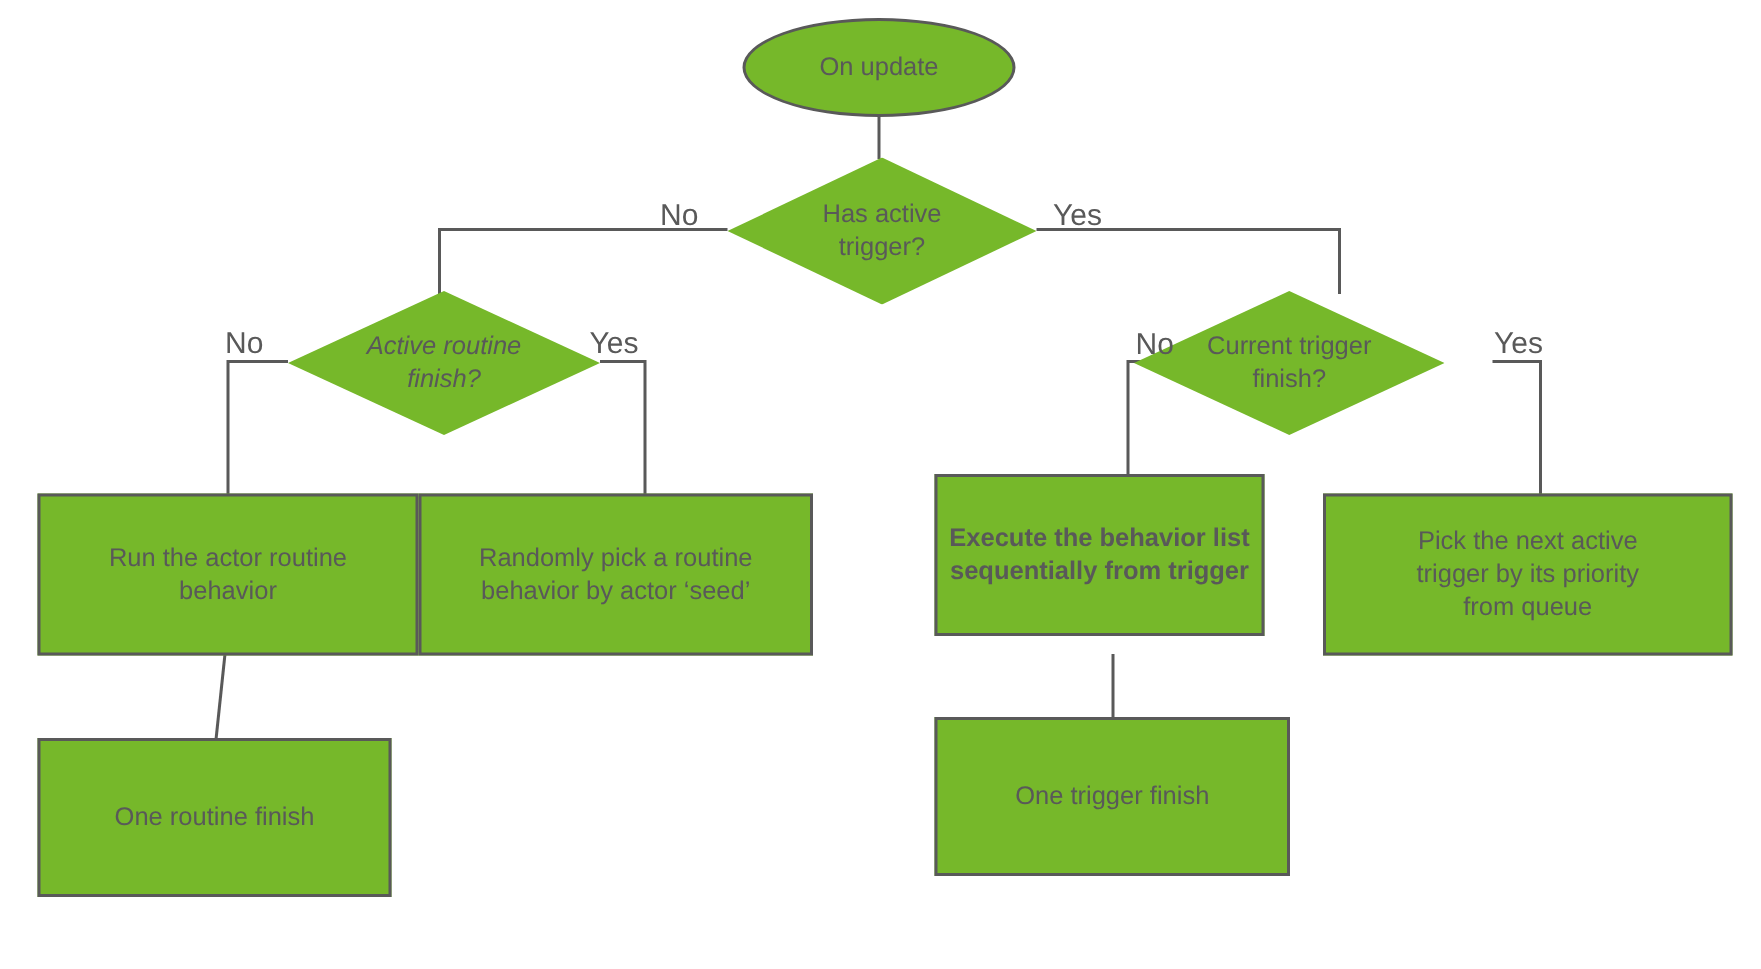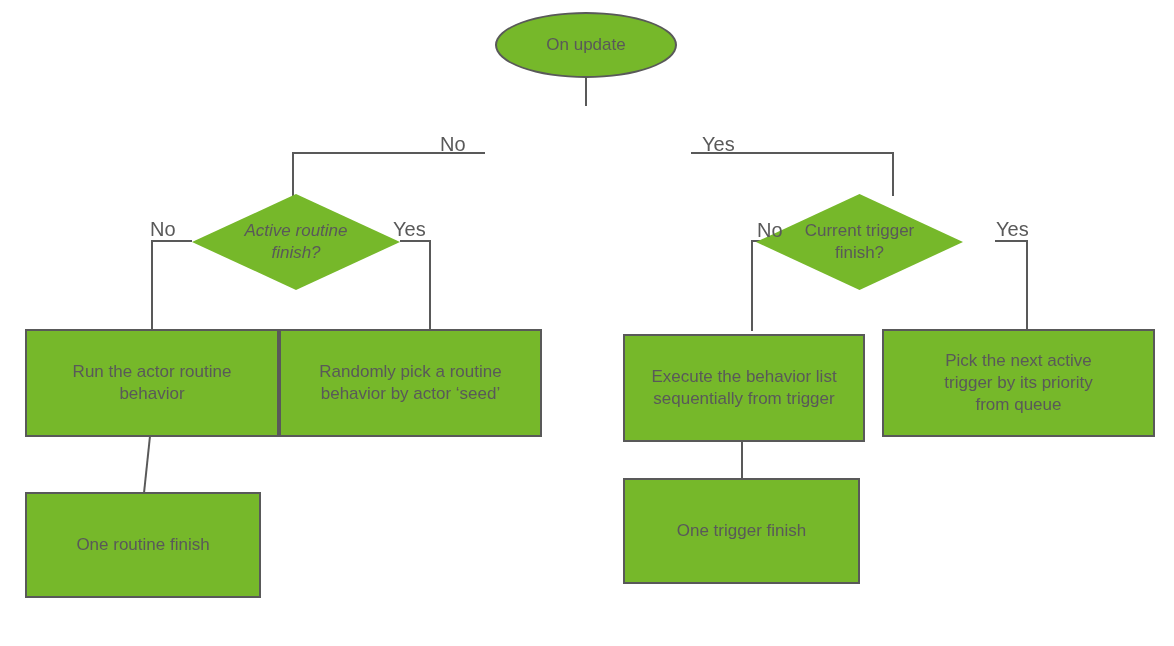--- a/index.html
+++ b/index.html
@@ -78,20 +78,27 @@
     <polyline points="788,241 752,241 752,331"></polyline>
     <polyline points="995,241 1027,241 1027,331"></polyline>
     <line x1="150" y1="436" x2="144" y2="493"></line>
     <line x1="742" y1="436" x2="742" y2="493"></line>
   </svg>
 
   <div class="node ellipse" style="left:495px; top:12px; width:182px; height:66px;">
     <span class="lbl">On update</span>
   </div>
 
+  <div class="node diamond" style="left:485px; top:105px; width:206px; height:98px;">
+    <svg class="shape" viewBox="0 0 100 100" preserveAspectRatio="none">
+      <polygon points="50,0 100,50 50,100 0,50"></polygon>
+    </svg>
+    <span class="lbl">Has active
+trigger?</span>
+  </div>
 
   <div class="node diamond" style="left:192px; top:194px; width:208px; height:96px;font-style:italic;">
     <svg class="shape" viewBox="0 0 100 100" preserveAspectRatio="none">
       <polygon points="50,0 100,50 50,100 0,50"></polygon>
     </svg>
     <span class="lbl">Active routine
 finish?</span>
   </div>
 
   <div class="node diamond" style="left:756px; top:194px; width:207px; height:96px;">
@@ -105,21 +112,21 @@
   <div class="node rect" style="left:25px; top:329px; width:254px; height:108px;">
     <span class="lbl">Run the actor routine
 behavior</span>
   </div>
 
   <div class="node rect" style="left:279px; top:329px; width:263px; height:108px;">
     <span class="lbl">Randomly pick a routine
 behavior by actor ‘seed’</span>
   </div>
 
-  <div class="node rect" style="left:623px; top:334px; width:242px; height:108px;">
+  <div class="node rect" style="left:623px; top:316px; width:220px; height:108px;font-weight:bold;">
     <span class="lbl">Execute the behavior list
 sequentially from trigger</span>
   </div>
 
   <div class="node rect" style="left:25px; top:492px; width:236px; height:106px;">
     <span class="lbl">One routine finish</span>
   </div>
 
   <div class="node rect" style="left:882px; top:329px; width:273px; height:108px;">
     <span class="lbl">Pick the next active

